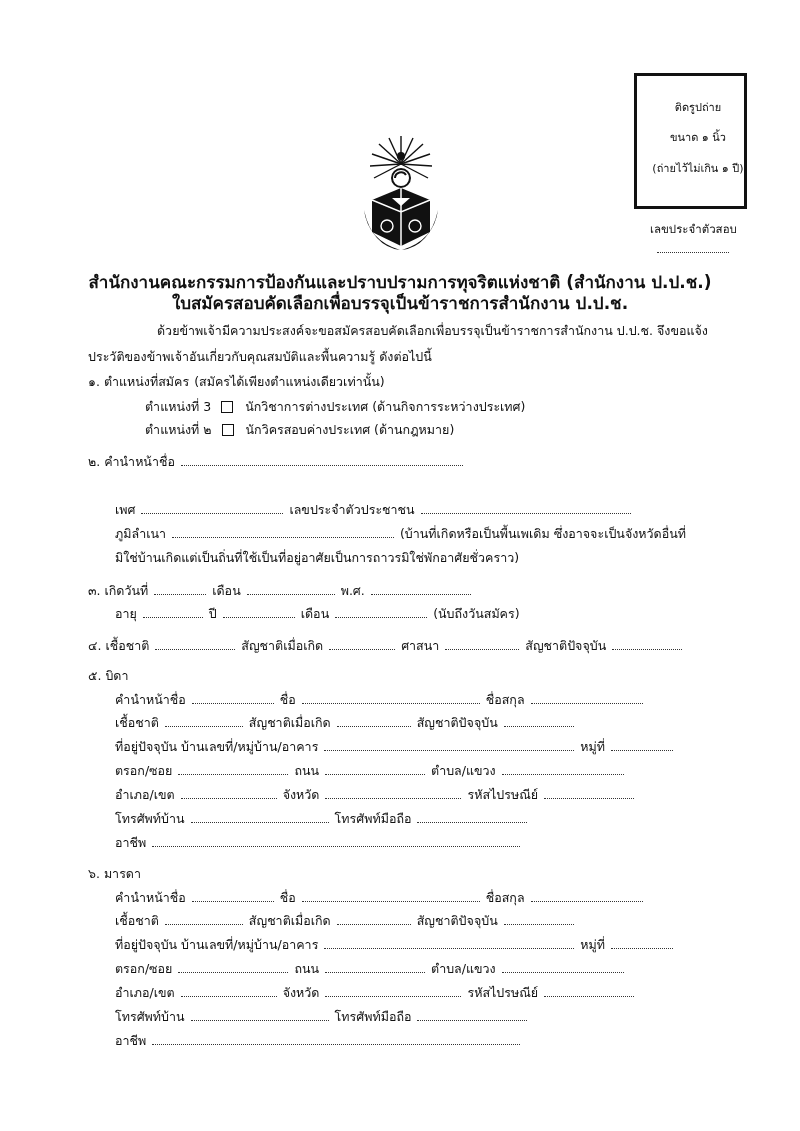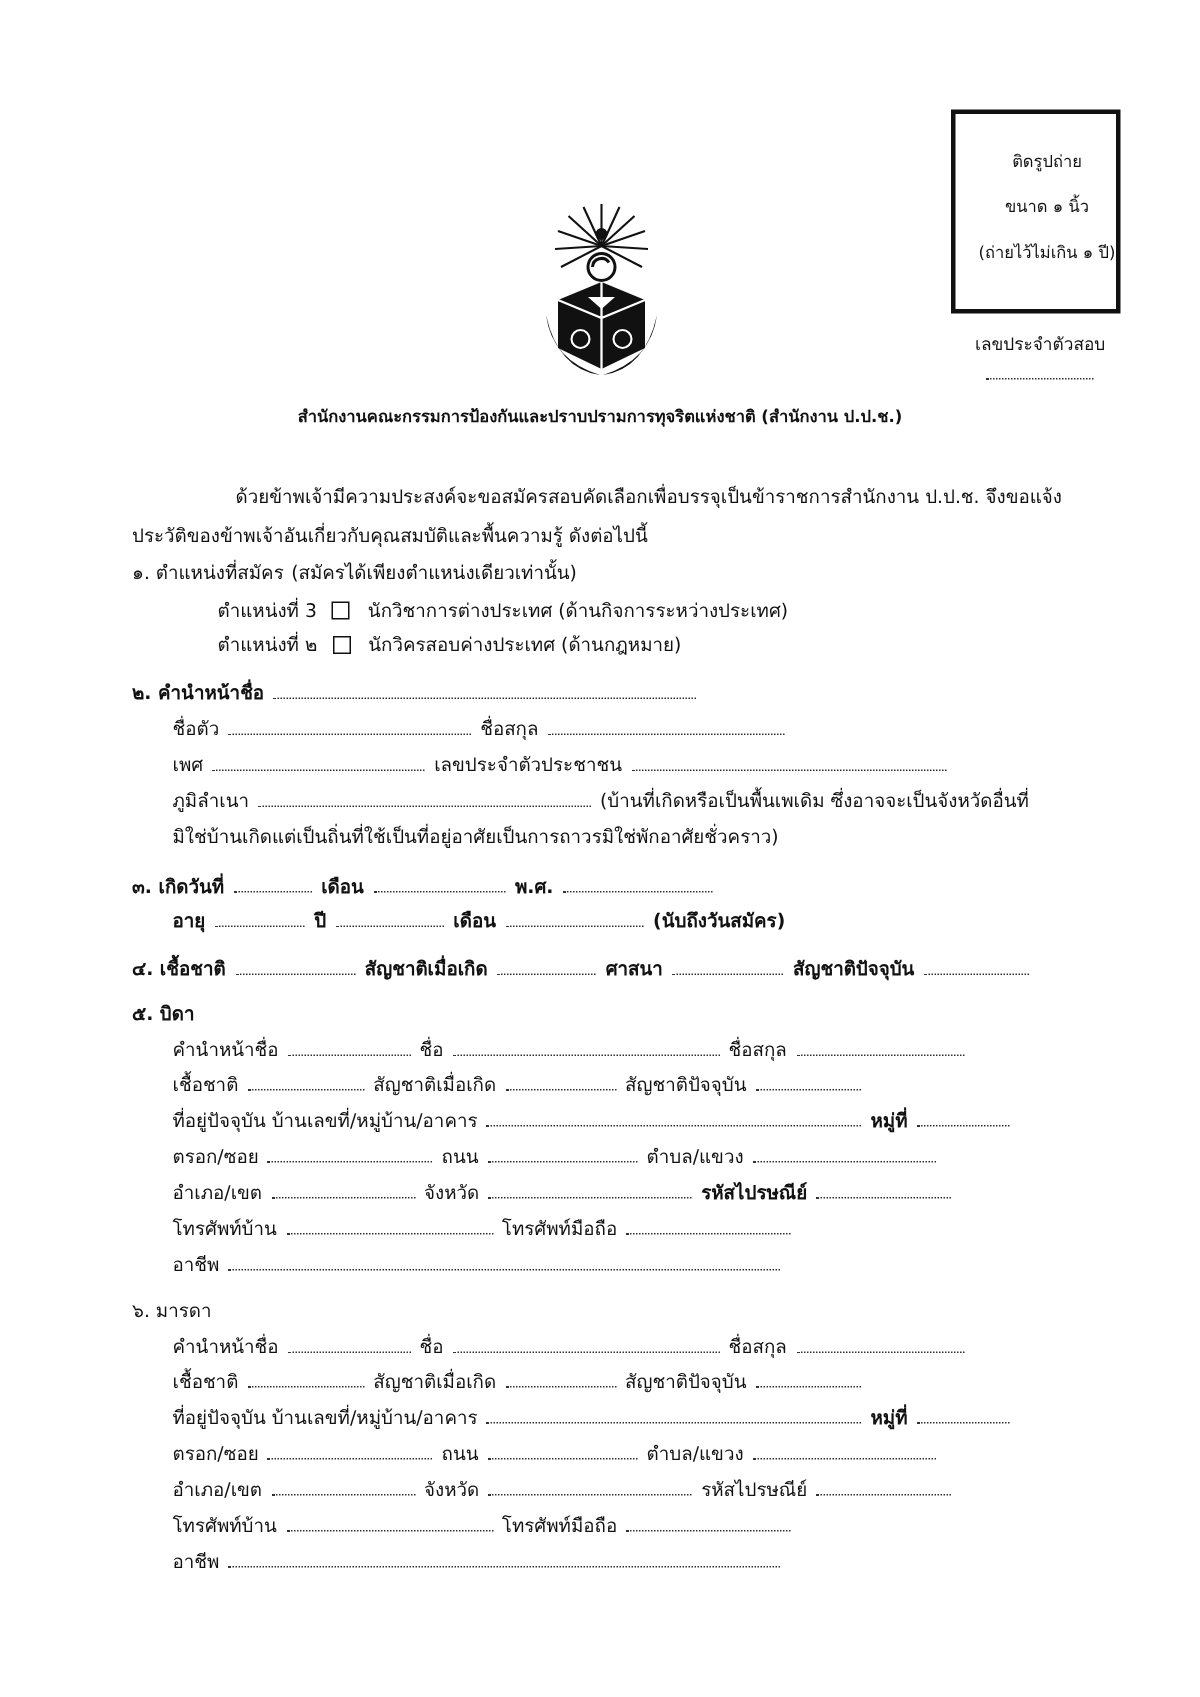--- a/index.html
+++ b/index.html
@@ -8,24 +8,24 @@
   .page { position: absolute; left: 0; top: 0; width: 800px; height: 1131px; background: #fff; }
 
   .photo-box { position: absolute; left: 634px; top: 73px; width: 113px; height: 136px;
                border: 3px solid #111; box-sizing: border-box; text-align: center; font-size: 11px; }
   .photo-box div { position: absolute; left: 0; right: 0; padding-left: 15px; }
   .exam-no-label { position: absolute; left: 650px; top: 220px; font-size: 11.5px; }
   .exam-no-dots { position: absolute; left: 657px; top: 246px; width: 72px; border-bottom: 1px dotted #333; height: 6px; }
 
   .emblem { position: absolute; left: 362px; top: 134px; width: 78px; height: 120px; }
 
-  .title { position: absolute; left: 0; width: 800px; text-align: center; font-size: 11px; font-weight: bold; }
+  .title { position: absolute; left: 0; width: 800px; text-align: center; font-size: 17px; font-weight: bold; }
 
   .line { position: absolute; font-size: 12.5px; white-space: nowrap; }
-  .bold { font-weight: bold; text-align: right; }
+  .bold { font-weight: normal; text-align: right; }
   .dots { display: inline-block; border-bottom: 1px dotted #333; height: 12px; vertical-align: baseline; margin: 0 2px; }
   .checkbox { display: inline-block; width: 12px; height: 12px; border: 1.5px solid #111; vertical-align: -2px; margin: 0 8px 0 6px; box-sizing: border-box; }
 </style>
 </head>
 <body>
 
 <div class="page">
 
   <div class="photo-box">
     <div style="top:22px">ติดรูปถ่าย</div>
@@ -56,20 +56,21 @@
     <path d="M33 44 a6 6 0 0 1 11 -3" stroke="#111" stroke-width="2" fill="none"></path>
     <path d="M10 66 L39 54 L68 66 L68 98 L39 112 L10 98 Z" fill="#111"></path>
     <path d="M39 54 L39 78 M10 66 L39 78 L68 66 M39 78 L39 112" stroke="#fff" stroke-width="1.5" fill="none"></path>
     <circle cx="25" cy="92" r="6" stroke="#fff" stroke-width="1.4" fill="none"></circle>
     <circle cx="53" cy="92" r="6" stroke="#fff" stroke-width="1.4" fill="none"></circle>
     <path d="M30 64 h18 l-9 8 z" fill="#fff"></path>
     <path d="M2 76 q4 30 36 40 q-28 -4 -36 -40 z M76 76 q-4 30 -36 40 q28 -4 36 -40 z" fill="#111"></path>
   </svg>
 
   <div class="title" style="top:268px">สำนักงานคณะกรรมการป้องกันและปราบปรามการทุจริตแห่งชาติ (สำนักงาน ป.ป.ช.)</div>
+  <div class="title" style="top:289px">ใบสมัครสอบคัดเลือกเพื่อบรรจุเป็นข้าราชการสำนักงาน ป.ป.ช.</div>
 
   <div class="line" style="left:157px; top:321px">ด้วยข้าพเจ้ามีความประสงค์จะขอสมัครสอบคัดเลือกเพื่อบรรจุเป็นข้าราชการสำนักงาน ป.ป.ช. จึงขอแจ้ง</div>
   <div class="line" style="left:88px; top:347px">ประวัติของข้าพเจ้าอันเกี่ยวกับคุณสมบัติและพื้นความรู้ ดังต่อไปนี้</div>
 
   <div class="line" style="left:88px; top:372px">
     <span>๑. ตำแหน่งที่สมัคร</span>
     <span style="margin-left:1px">(สมัครได้เพียงตำแหน่งเดียวเท่านั้น)</span>
   </div>
   <div class="line" style="left:145px; top:397px">
     <span>ตำแหน่งที่ 3</span>
@@ -78,26 +79,20 @@
   </div>
   <div class="line" style="left:145px; top:420px">
     <span>ตำแหน่งที่ ๒</span>
     <span class="checkbox"></span>
     <span>นักวิครสอบค่างประเทศ (ด้านกฎหมาย)</span>
   </div>
 
   <div class="line" style="left:88px; top:452px">
     <span class="bold">๒. คำนำหน้าชื่อ</span>
     <span class="dots" style="width:282px"></span>
-  </div>
-  <div class="line" style="left:115px; top:476px">
-    <span>ชื่อตัว</span>
-    <span class="dots" style="width:162px"></span>
-    <span>ชื่อสกุล</span>
-    <span class="dots" style="width:158px"></span>
   </div>
   <div class="line" style="left:115px; top:500px">
     <span>เพศ</span>
     <span class="dots" style="width:142px"></span>
     <span>เลขประจำตัวประชาชน</span>
     <span class="dots" style="width:210px"></span>
   </div>
   <div class="line" style="left:115px; top:524px">
     <span>ภูมิลำเนา</span>
     <span class="dots" style="width:222px"></span>

